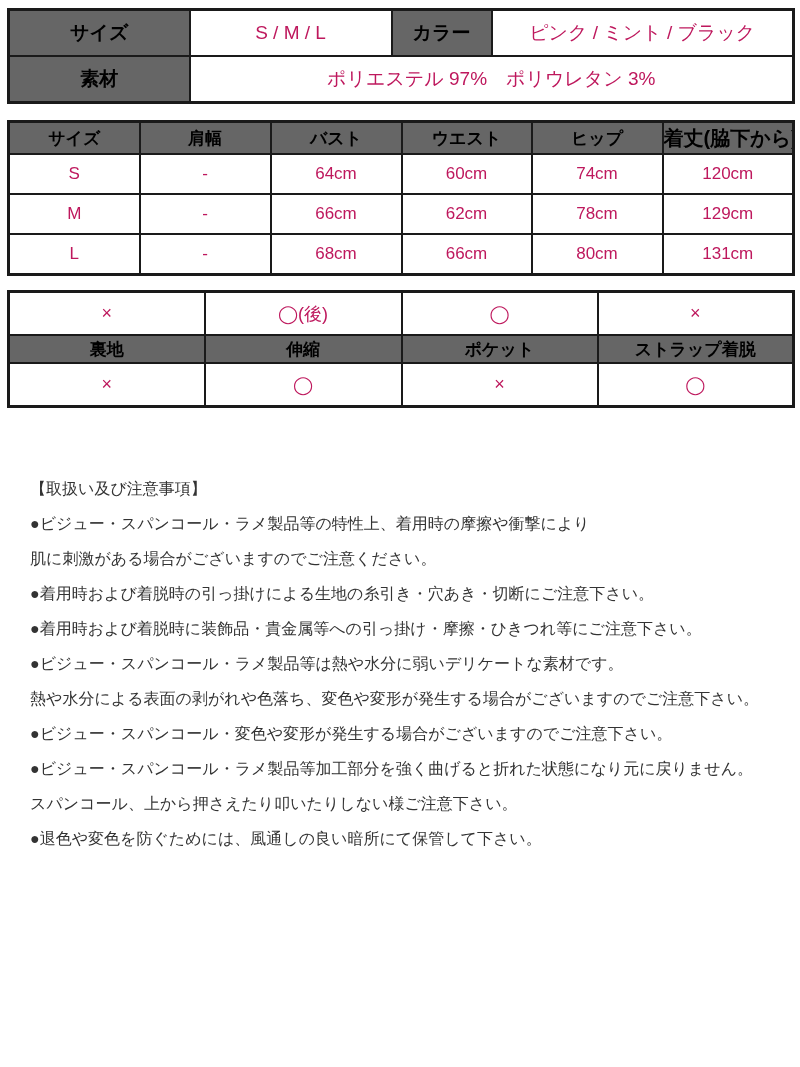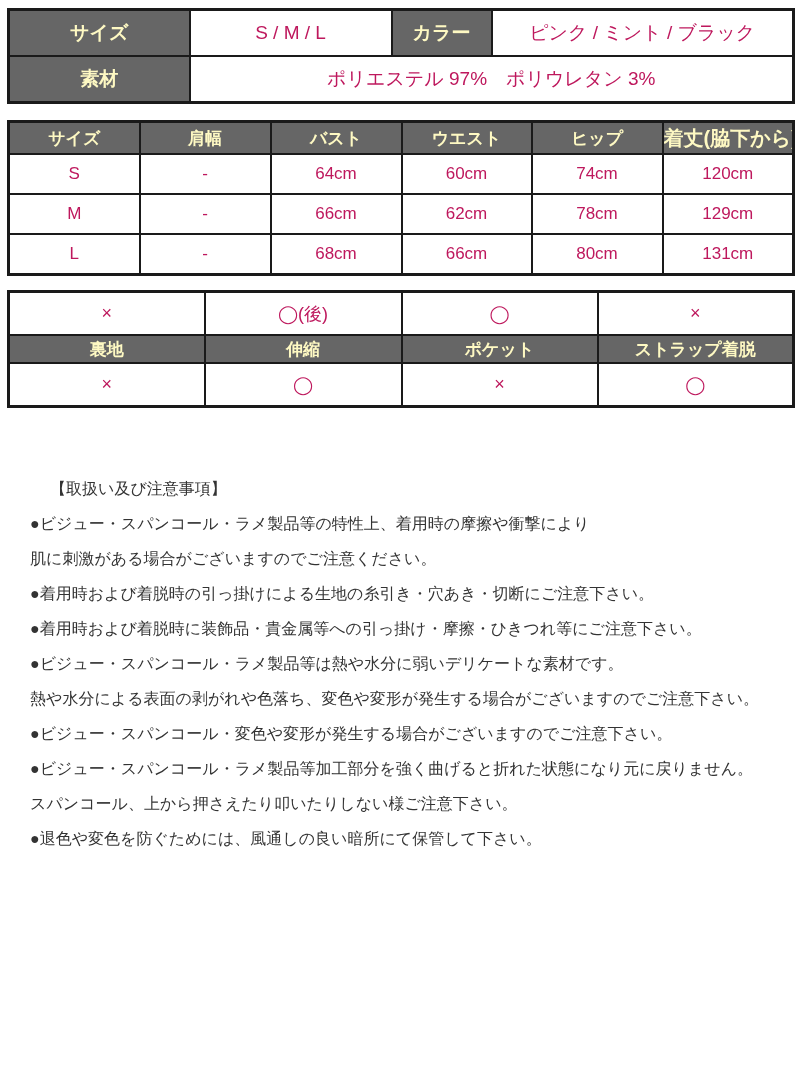--- a/index.html
+++ b/index.html
@@ -12,21 +12,21 @@
   table{
     border-collapse:collapse;table-layout:fixed;
     position:absolute;left:7px;width:785px;
   }
   td{
     border:2px solid #1a1a1a;
     text-align:center;vertical-align:middle;
     overflow:hidden;white-space:nowrap;
     padding:0;
   }
-  .hdr{background:#666666;color:#fef9c3;font-weight:bold;}
+  .hdr{background:#666666;color:#000000;font-weight:bold;}
   .val{color:#be185d;background:#ffffff;}
 
   
   .t1{top:8px;border:3px solid #1a1a1a;}
   .t1 td{height:44px;font-size:19px;}
 
   
   .t2{top:120px;border:3px solid #1a1a1a;}
   .t2 tr.head td{height:30px;font-size:17px;}
   .t2 tr.head td.small{font-size:20px;}
@@ -35,21 +35,21 @@
   
   .t3{top:290px;border:3px solid #1a1a1a;}
   .t3 tr.head td{height:26px;font-size:17px;}
   .t3 tr.vals td{height:41px;font-size:18px;}
 
   
   .notes{
     position:absolute;left:30px;top:479px;width:760px;
     font-size:16px;line-height:19px;color:#333333;
   }
-  .notes-title{margin-left:20px;}
+  .notes-title{margin-left:0;}
   .note-line{white-space:nowrap;margin-top:16px;}
 </style>
 </head>
 <body>
 
 <div class="page">
 
   <table class="t1">
     <colgroup>
       <col style="width:181px">

